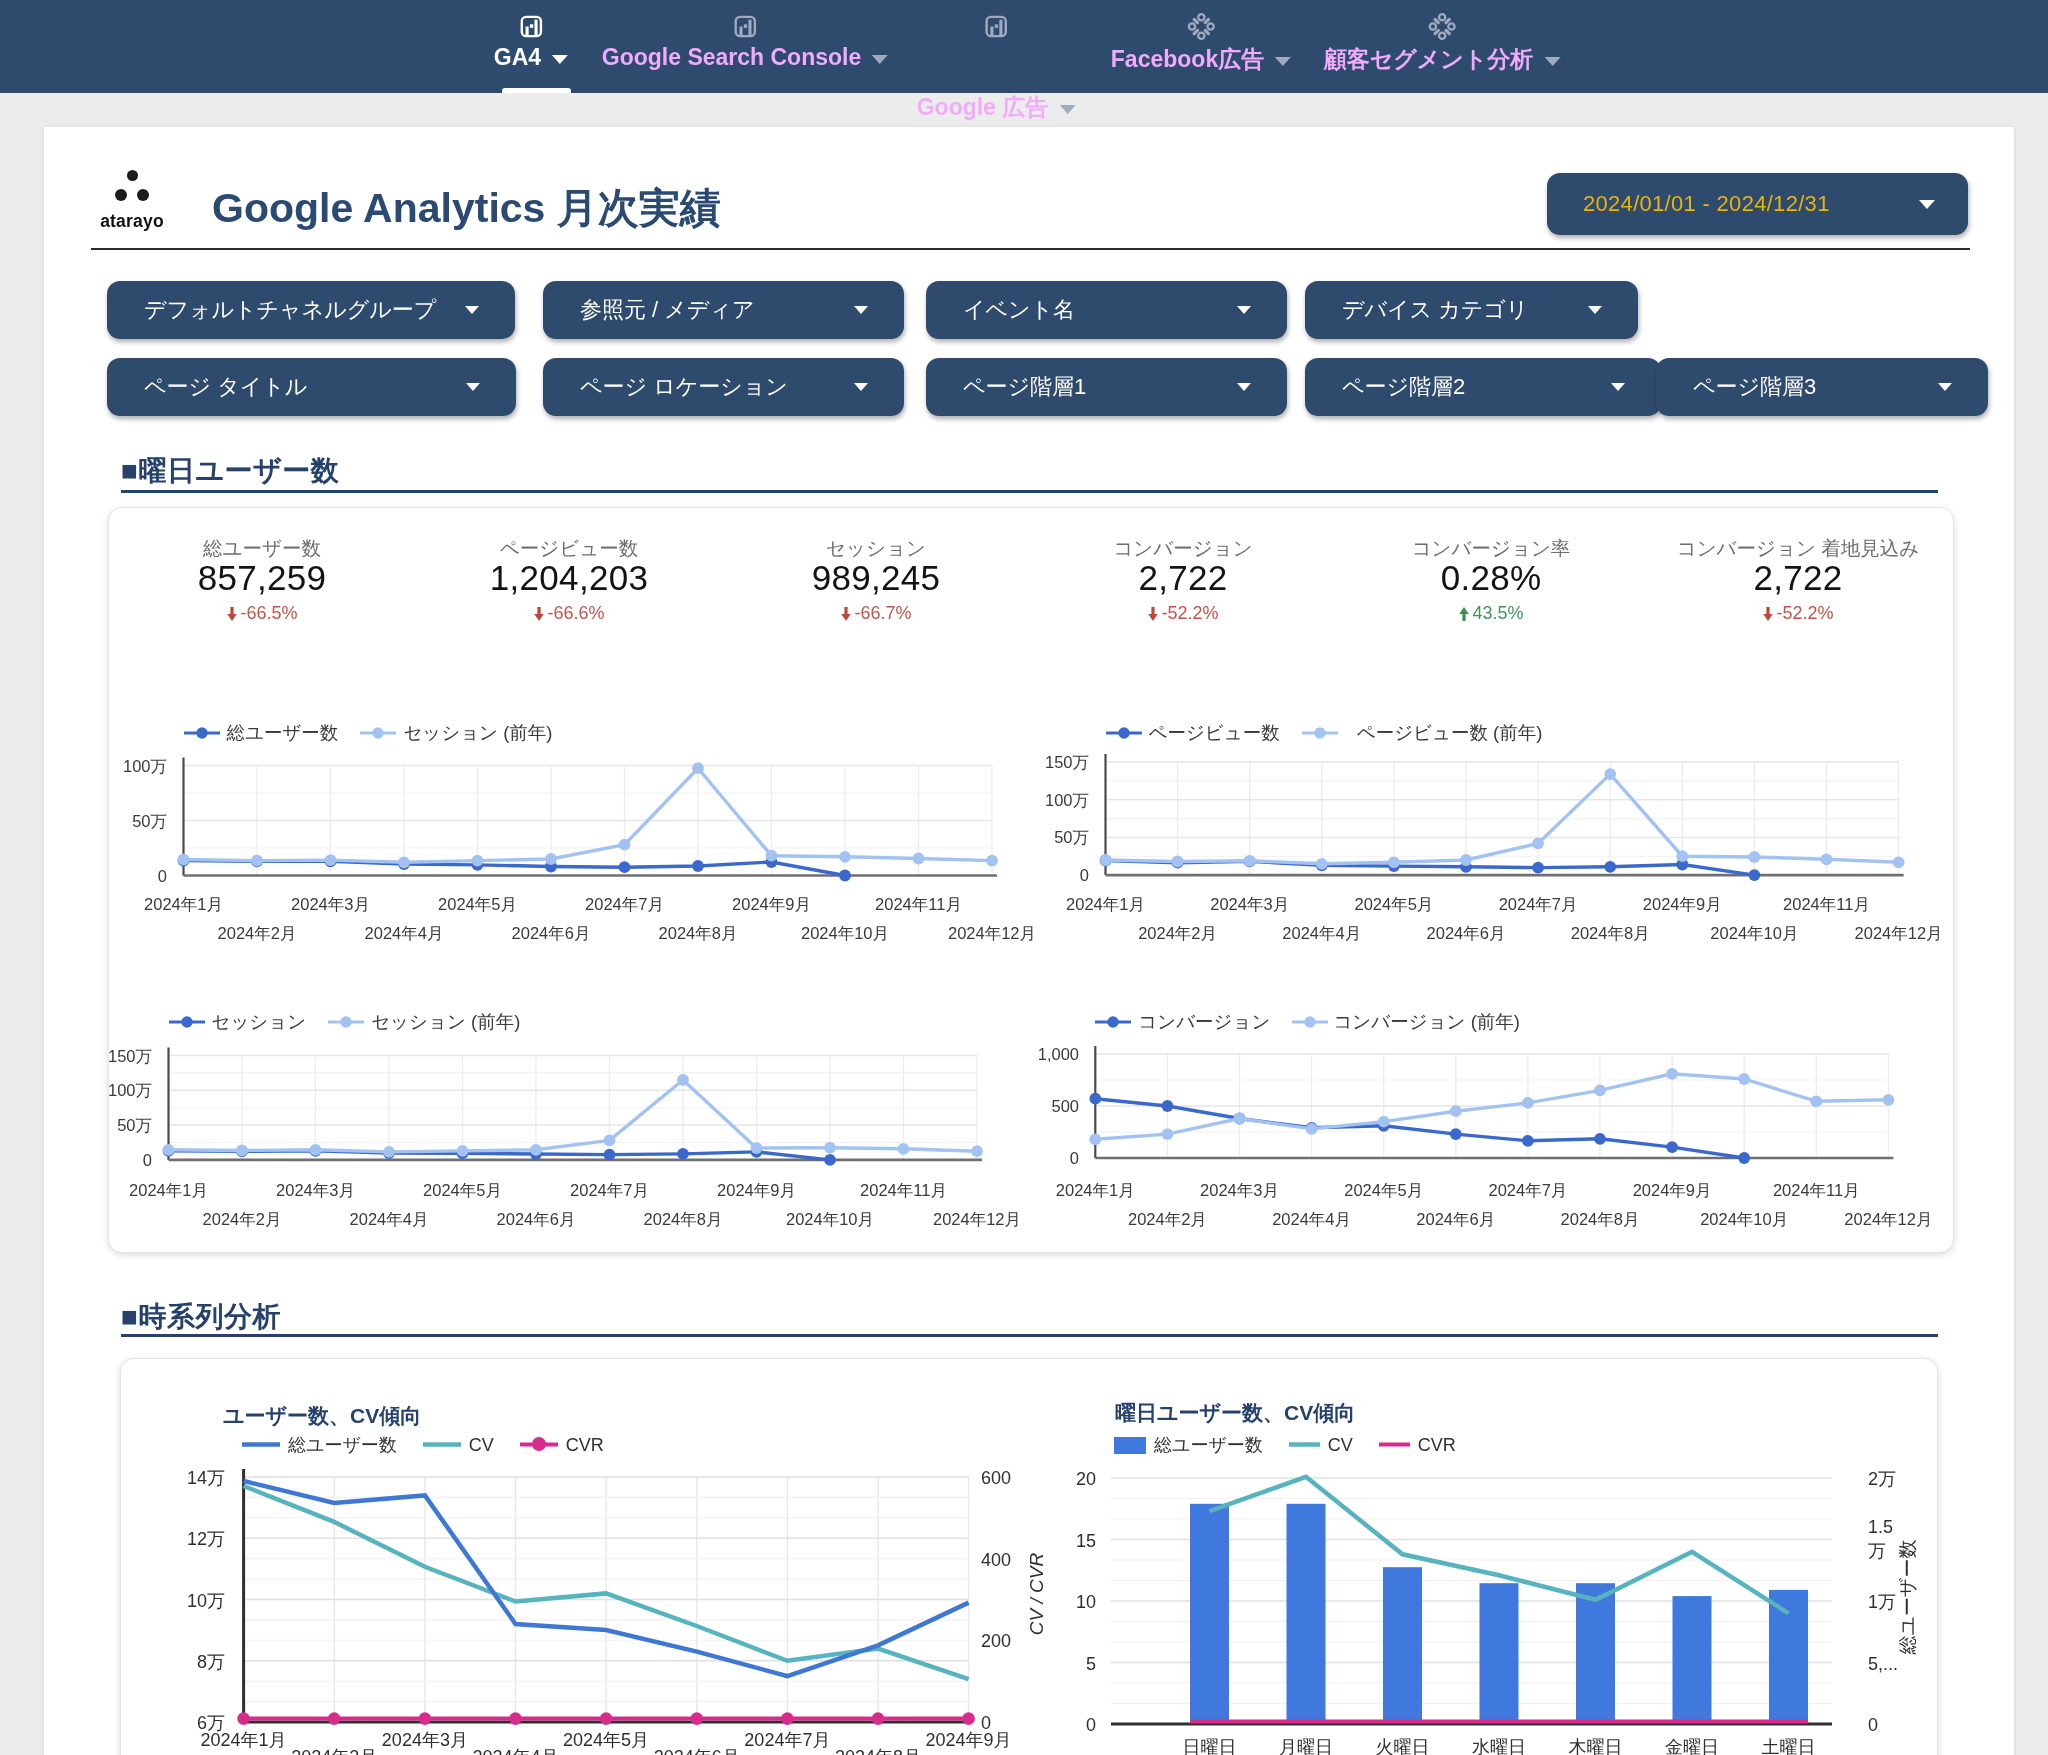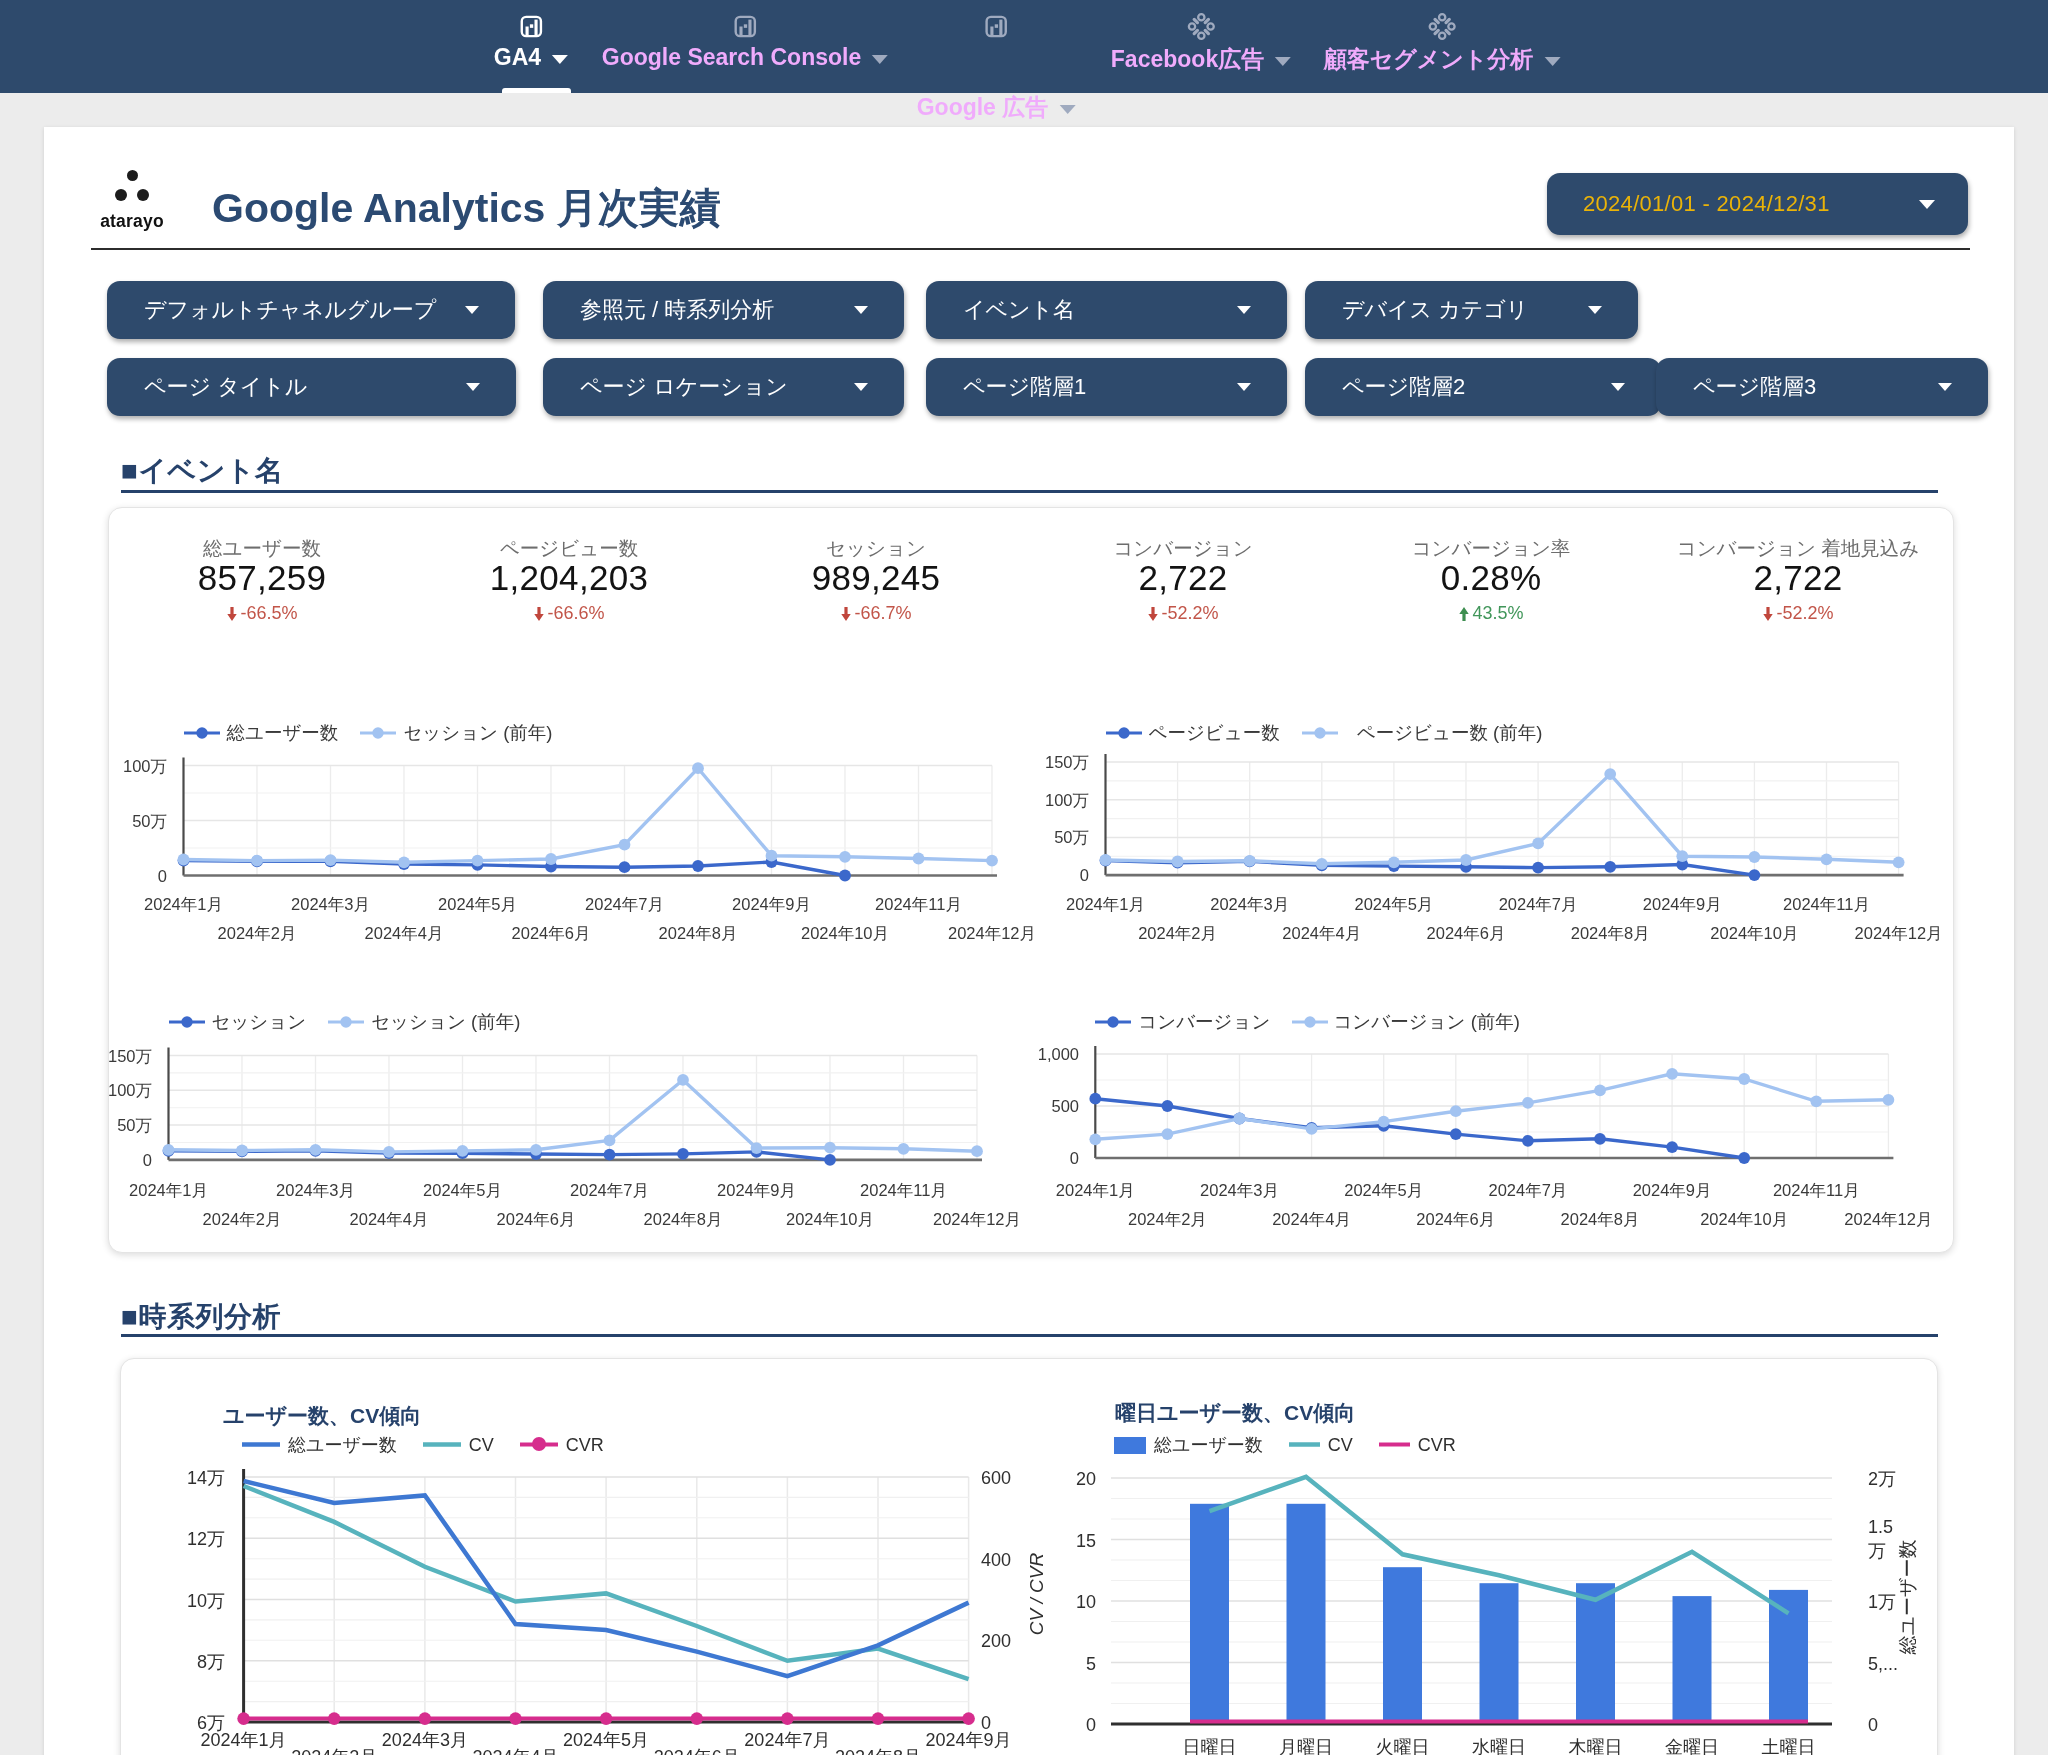--- a/index.html
+++ b/index.html
@@ -100,21 +100,21 @@
 <div class="abs" style="left:1547px;top:173px;width:421px;height:62px;background:#2e4a6c;border-radius:13px;box-shadow:1px 3px 5px rgba(0,0,0,.32)">
 <div class="abs" style="left:36px;top:18px;font-size:22px;color:#eab308;letter-spacing:.3px">2024/01/01 - 2024/12/31</div>
 <div class="caret" style="position:absolute;right:33px;top:27px;border-top-color:#fff;margin:0"></div>
   </div>
 <div class="abs" style="left:91px;top:247.5px;width:1879px;height:2.5px;background:#2c2c2c"></div>
 <div class="chip" style="left:107px;top:281px;width:408px">
     <span style="margin-left:37px">デフォルトチャネルグループ</span>
     <span class="caret"></span>
   </div>
 <div class="chip" style="left:543px;top:281px;width:361px">
-    <span style="margin-left:37px">参照元 / 時系列分析</span>
+    <span style="margin-left:37px">参照元 / メディア</span>
     <span class="caret"></span>
   </div>
 <div class="chip" style="left:926px;top:281px;width:361px">
     <span style="margin-left:37px">イベント名</span>
     <span class="caret"></span>
   </div>
 <div class="chip" style="left:1305px;top:281px;width:333px">
     <span style="margin-left:37px">デバイス カテゴリ</span>
     <span class="caret"></span>
   </div>
@@ -131,21 +131,21 @@
     <span class="caret"></span>
   </div>
 <div class="chip" style="left:1305px;top:358px;width:356px">
     <span style="margin-left:37px">ページ階層2</span>
     <span class="caret"></span>
   </div>
 <div class="chip" style="left:1656px;top:358px;width:332px">
     <span style="margin-left:37px">ページ階層3</span>
     <span class="caret"></span>
   </div>
-<div class="sect" style="left:121px;top:452px">■イベント名</div>
+<div class="sect" style="left:121px;top:452px">■曜日ユーザー数</div>
 <div class="abs" style="left:121px;top:489.5px;width:1817px;height:3px;background:#26426b"></div>
 <div class="card" style="left:108px;top:507px;width:1846px;height:746px"></div>
 <div class="sc" style="left:108px;top:535px">
 <div class="l">総ユーザー数</div>
     <div class="v">857,259</div>
     <div class="c red">
       <svg width="12" height="16" viewBox="0 0 12 16">
         <path d="M4.4 1h3.2v7h3.1L6 15 1.3 8h3.1z" fill="#c0463c"></path>
       </svg>
       <span>-66.5%</span>

